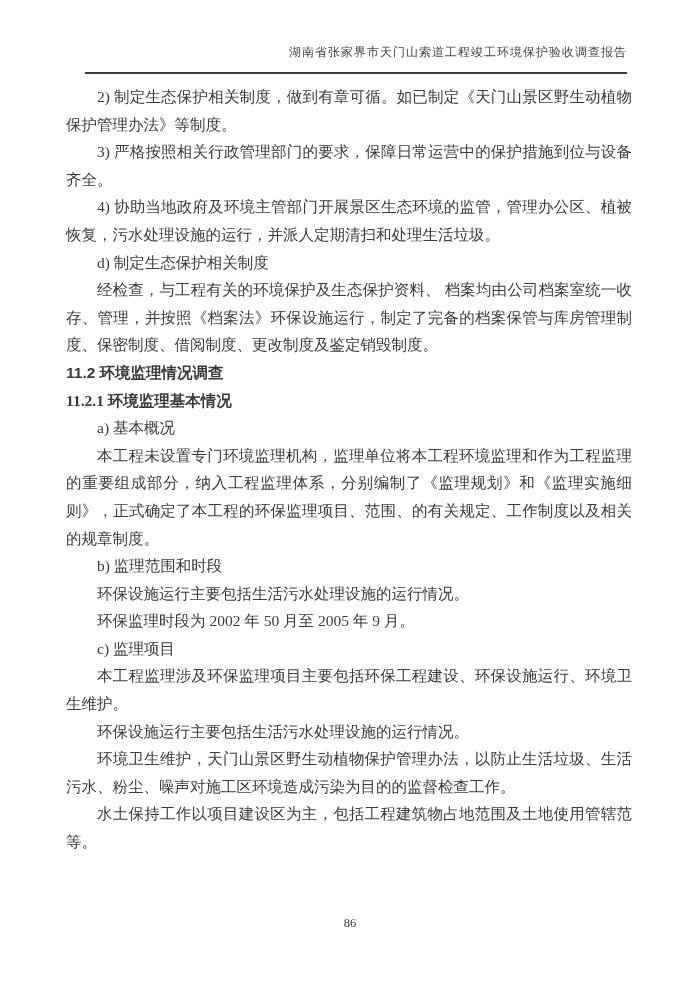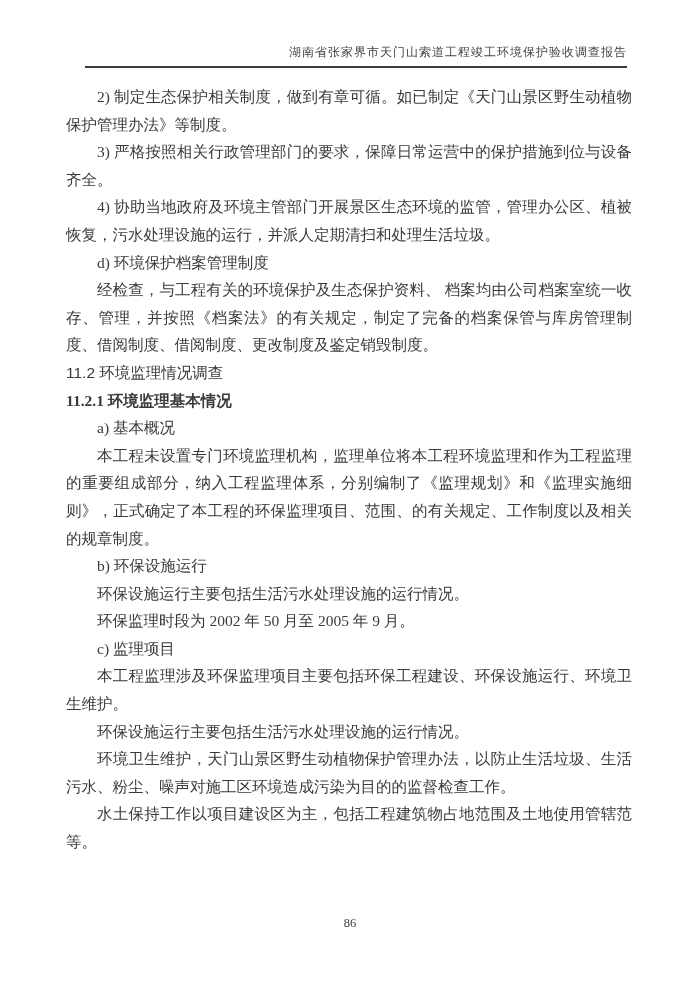--- a/index.html
+++ b/index.html
@@ -11,37 +11,37 @@
     color: #3a3a3a;
     overflow: hidden;
   }
   .page-header {
     position: absolute;
     top: 44px; left: 85px; right: 73px;
     text-align: right;
     font-size: 12px;
     letter-spacing: 1px;
     color: #454545;
-    padding-bottom: 5px;
+    padding-bottom: 11px;
     border-bottom: 2px solid #3c3c3c;
     white-space: nowrap;
   }
   .doc-body {
     position: absolute;
     top: 83px; left: 66px; right: 68px;
     font-size: 15.5px;
     line-height: 27.6px;
     text-align: justify;
     text-justify: inter-ideograph;
   }
   .doc-body p { margin: 0; }
   .ind { text-indent: 2em; }
   .h-sec {
     font-family: "Liberation Sans", "DejaVu Sans", sans-serif;
-    font-weight: normal;
+    font-weight: bold;
     font-size: 15.5px;
   }
   .h-sub { font-weight: bold; }
   .page-footer {
     position: absolute;
     top: 916px; left: 0; width: 700px;
     text-align: center;
     font-size: 12.5px;
     color: #3a3a3a;
   }
@@ -50,27 +50,27 @@
 <body>
 
 <header class="page-header">
   <span>湖南省张家界市天门山索道工程竣工环境保护验收调查报告</span>
 </header>
 
 <main class="doc-body">
   <p class="ind">2) 制定生态保护相关制度，做到有章可循。如已制定《天门山景区野生动植物保护管理办法》等制度。</p>
   <p class="ind">3) 严格按照相关行政管理部门的要求，保障日常运营中的保护措施到位与设备齐全。</p>
   <p class="ind">4) 协助当地政府及环境主管部门开展景区生态环境的监管，管理办公区、植被恢复，污水处理设施的运行，并派人定期清扫和处理生活垃圾。</p>
-  <p class="ind">d) 环境保护档案管理制度</p>
-  <p class="ind">经检查，与工程有关的环境保护及生态保护资料、 档案均由公司档案室统一收存、管理，并按照《档案法》的有关规定，制定了完备的档案保管与库房管理制度、借阅制度、借阅制度、更改制度及鉴定销毁制度。</p>
+  <p class="ind">d) 制定生态保护相关制度</p>
+  <p class="ind">经检查，与工程有关的环境保护及生态保护资料、 档案均由公司档案室统一收存、管理，并按照《档案法》环保设施运行，制定了完备的档案保管与库房管理制度、保密制度、借阅制度、更改制度及鉴定销毁制度。</p>
   <p class="h-sec">11.2  环境监理情况调查</p>
   <p class="h-sub">11.2.1  环境监理基本情况</p>
   <p class="ind">a) 基本概况</p>
   <p class="ind">本工程未设置专门环境监理机构，监理单位将本工程环境监理和作为工程监理的重要组成部分，纳入工程监理体系，分别编制了《监理规划》和《监理实施细则》，正式确定了本工程的环保监理项目、范围、的有关规定、工作制度以及相关的规章制度。</p>
-  <p class="ind">b) 环保设施运行</p>
+  <p class="ind">b) 监理范围和时段</p>
   <p class="ind">环保设施运行主要包括生活污水处理设施的运行情况。</p>
   <p class="ind">环保监理时段为 2002 年 50 月至 2005 年 9 月。</p>
   <p class="ind">c) 监理项目</p>
   <p class="ind">本工程监理涉及环保监理项目主要包括环保工程建设、环保设施运行、环境卫生维护。</p>
   <p class="ind">环保设施运行主要包括生活污水处理设施的运行情况。</p>
   <p class="ind">环境卫生维护，天门山景区野生动植物保护管理办法，以防止生活垃圾、生活污水、粉尘、噪声对施工区环境造成污染为目的的监督检查工作。</p>
   <p class="ind">水土保持工作以项目建设区为主，包括工程建筑物占地范围及土地使用管辖范等。</p>
 </main>
 
 <footer class="page-footer">

